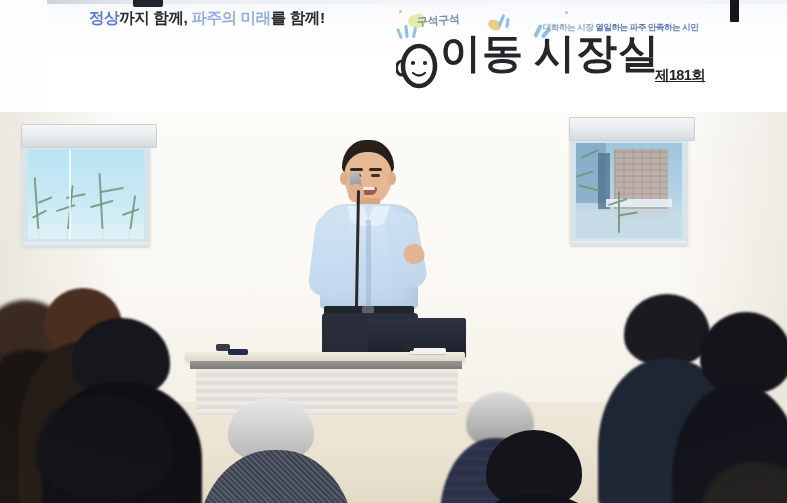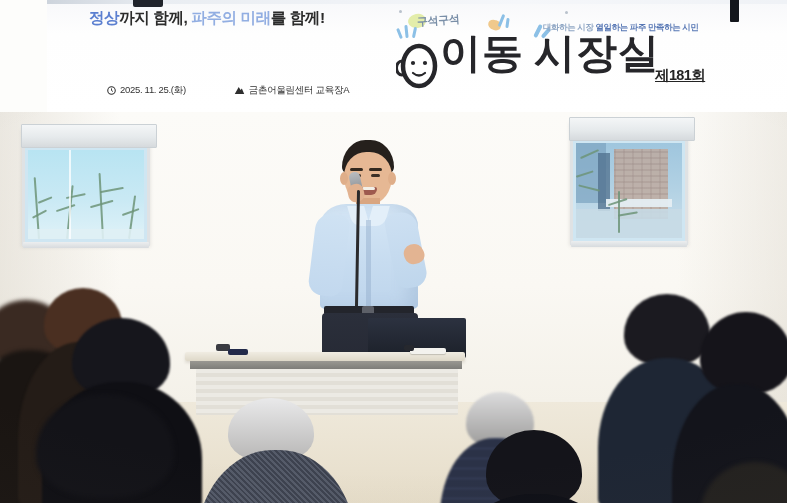--- a/index.html
+++ b/index.html
@@ -407,39 +407,20 @@
     <div class="rail-dot" style="left:108px; top:14px;"></div>
     <div class="rail-dot" style="left:352px; top:10px;"></div>
     <div class="rail-dot" style="left:518px; top:11px;"></div>
 
     <div class="headline-block">
       <div class="headline-1">
         <span class="hl-accent-strong">정상</span><span>까지 함께, </span><span class="hl-accent-light">파주의 미래</span><span>를 함께!</span>
       </div>
     </div>
 
-    <div class="meta-row">
-      <div class="meta-item">
-        <span class="glyph">
-          <svg width="9" height="9" viewBox="0 0 12 12">
-            <circle cx="6" cy="6" r="5" fill="none" stroke="#2e2e2e" stroke-width="1.4"></circle>
-            <path d="M6 3.2 V6 L8 7.4" fill="none" stroke="#2e2e2e" stroke-width="1.2"></path>
-          </svg>
-        </span>
-        <span>2025. 11. 25.(화)</span>
-      </div>
-      <div class="meta-item">
-        <span class="glyph">
-          <svg width="11" height="9" viewBox="0 0 14 11">
-            <path d="M1 10 L6 1 L8.4 5 L10 3 L13 10 Z" fill="#2e2e2e"></path>
-          </svg>
-        </span>
-        <span>금촌어울림센터 교육장A</span>
-      </div>
-    </div>
 
     <div class="logo-lockup">
       <div class="leaf-blob" style="left:16px; top:10px; width:18px; height:14px; transform:rotate(-12deg);"></div>
       <div class="leaf-blob" style="left:96px; top:16px; width:13px; height:10px; background:#f0c98c; transform:rotate(18deg);"></div>
       <div class="brush-streak" style="left:108px; top:10px; width:3px; height:13px; transform:rotate(22deg);"></div>
       <div class="brush-streak" style="left:114px; top:14px; width:3px; height:10px; transform:rotate(8deg);"></div>
 
       <div class="logo-subtitle">구석구석</div>
 
       <div class="brush-streak" style="left:6px; top:24px; width:3px; height:11px; transform:rotate(-22deg);"></div>

